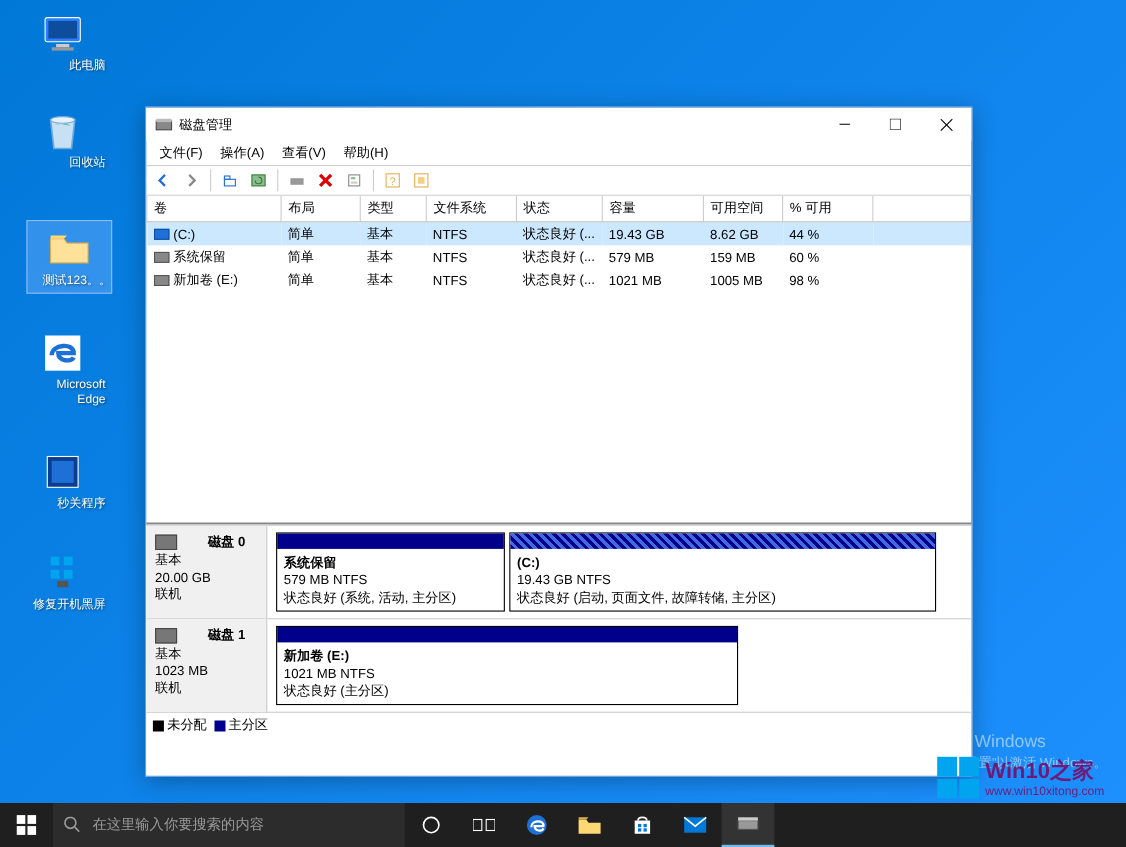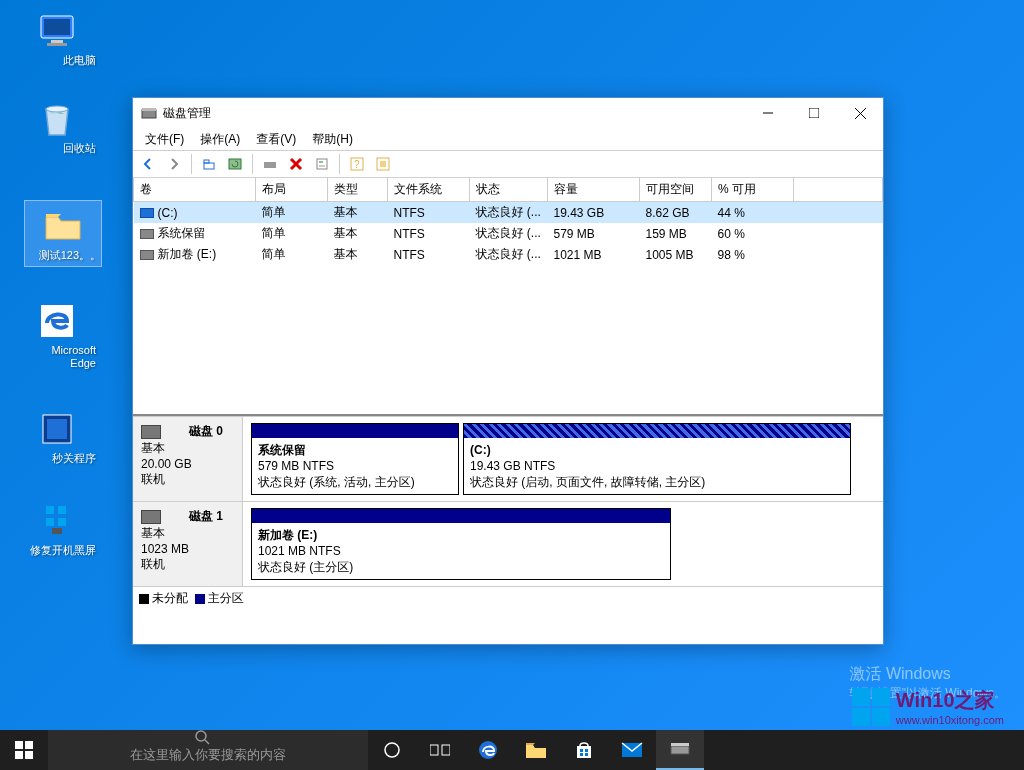--- a/index.html
+++ b/index.html
@@ -8,21 +8,21 @@
   background: linear-gradient(135deg, #0078d7 0%, #1e90ff 100%);
   font-family: "Microsoft YaHei", Tahoma, sans-serif;
   font-size: 12px; overflow: hidden; position: relative;
 }
 .desktop-icon { position: absolute; width: 78px; text-align: center; color: #fff; font-size: 11px; cursor: pointer; }
 .desktop-icon .ic { width: 42px; height: 42px; margin: 0 auto 2px; display:flex; align-items:center; justify-content:center; }
 .desktop-icon .lbl { text-shadow: 1px 1px 2px rgba(0,0,0,.5); line-height: 13px; text-align: right; }
 .di-selected { background: rgba(120,180,255,.4); border:1px solid rgba(180,210,255,.7);margin-left:11px; }
 
 .window {
-  position: absolute; left: 132px; top: 97px; width: 752px; height: 548px;
+  position: absolute; left: 132px; top: 97px; width: 752px; height: 609px;
   background: #fff; border: 1px solid #4a8edb;
   box-shadow: 0 4px 20px rgba(0,0,0,.3);
   display: flex; flex-direction: column;
 }
 .titlebar { height: 30px; display: flex; align-items: center; padding-left: 8px; background:#fff; }
 .titlebar .ico { width:16px; height:16px; margin-right:6px; }
 .titlebar .ttl { flex: 1; font-size: 12px; }
 .winbtn { width: 46px; height: 30px; display:flex; align-items:center; justify-content:center; }
 
 .menubar { height: 22px; display:flex; align-items:center; padding: 0 4px; }
@@ -48,21 +48,21 @@
 .part-area { flex:1; padding:6px 8px; display:flex; gap:4px; }
 .partition { border:1px solid #000; flex:0 0 auto; }
 .partition .pbar { height:14px; background:#00008b; }
 .partition.sel .pbar { background: repeating-linear-gradient(45deg,#00008b,#00008b 3px,#4169e1 3px,#4169e1 6px); }
 .partition .pbody { padding:4px 6px; font-size:12px; line-height:16px; }
 .legend { padding:3px 6px; border-top:1px solid #ccc; font-size:12px; }
 .legend .sw { display:inline-block; width:10px; height:10px; margin-right:3px; vertical-align:middle; }
 
 .taskbar { position:absolute; left:0; bottom:0; width:100%; height:40px; background:#1f1f1f; display:flex; align-items:center; }
 .startbtn { width:48px; height:40px; display:flex; align-items:center; justify-content:center; }
-.searchbox { width:320px; height:40px; background:#2c2c2c; display:flex; align-items:center; padding:0 10px; color:#999; font-size:13px;flex-direction:column; }
+.searchbox { width:320px; height:40px; background:#2c2c2c; display:flex; align-items:center; padding:0 10px; color:#999; font-size:13px; }
 .tbicon { width:48px; height:40px; display:flex; align-items:center; justify-content:center; color:#fff; }
 .tbicon.active { border-bottom:2px solid #76b9ed; background:#333; }
 
 .watermark { position:absolute; right:18px; bottom:68px; color:rgba(255,255,255,.5); font-size:16px; }
 .watermark .w2 { font-size:12px; }
 .brand { position:absolute; right:12px; bottom:40px; display:flex; align-items:center; gap:6px; background:rgba(255,255,255,.0); padding:4px 8px; }
 .brand .blogo { display:grid; grid-template-columns:18px 18px; grid-template-rows:18px 18px; gap:2px; }
 .brand .blogo span { background:#00a4ef; }
 .brand .btxt { color:#701a75; }
 .brand .btxt .big { font-size:20px; font-weight:bold; }

